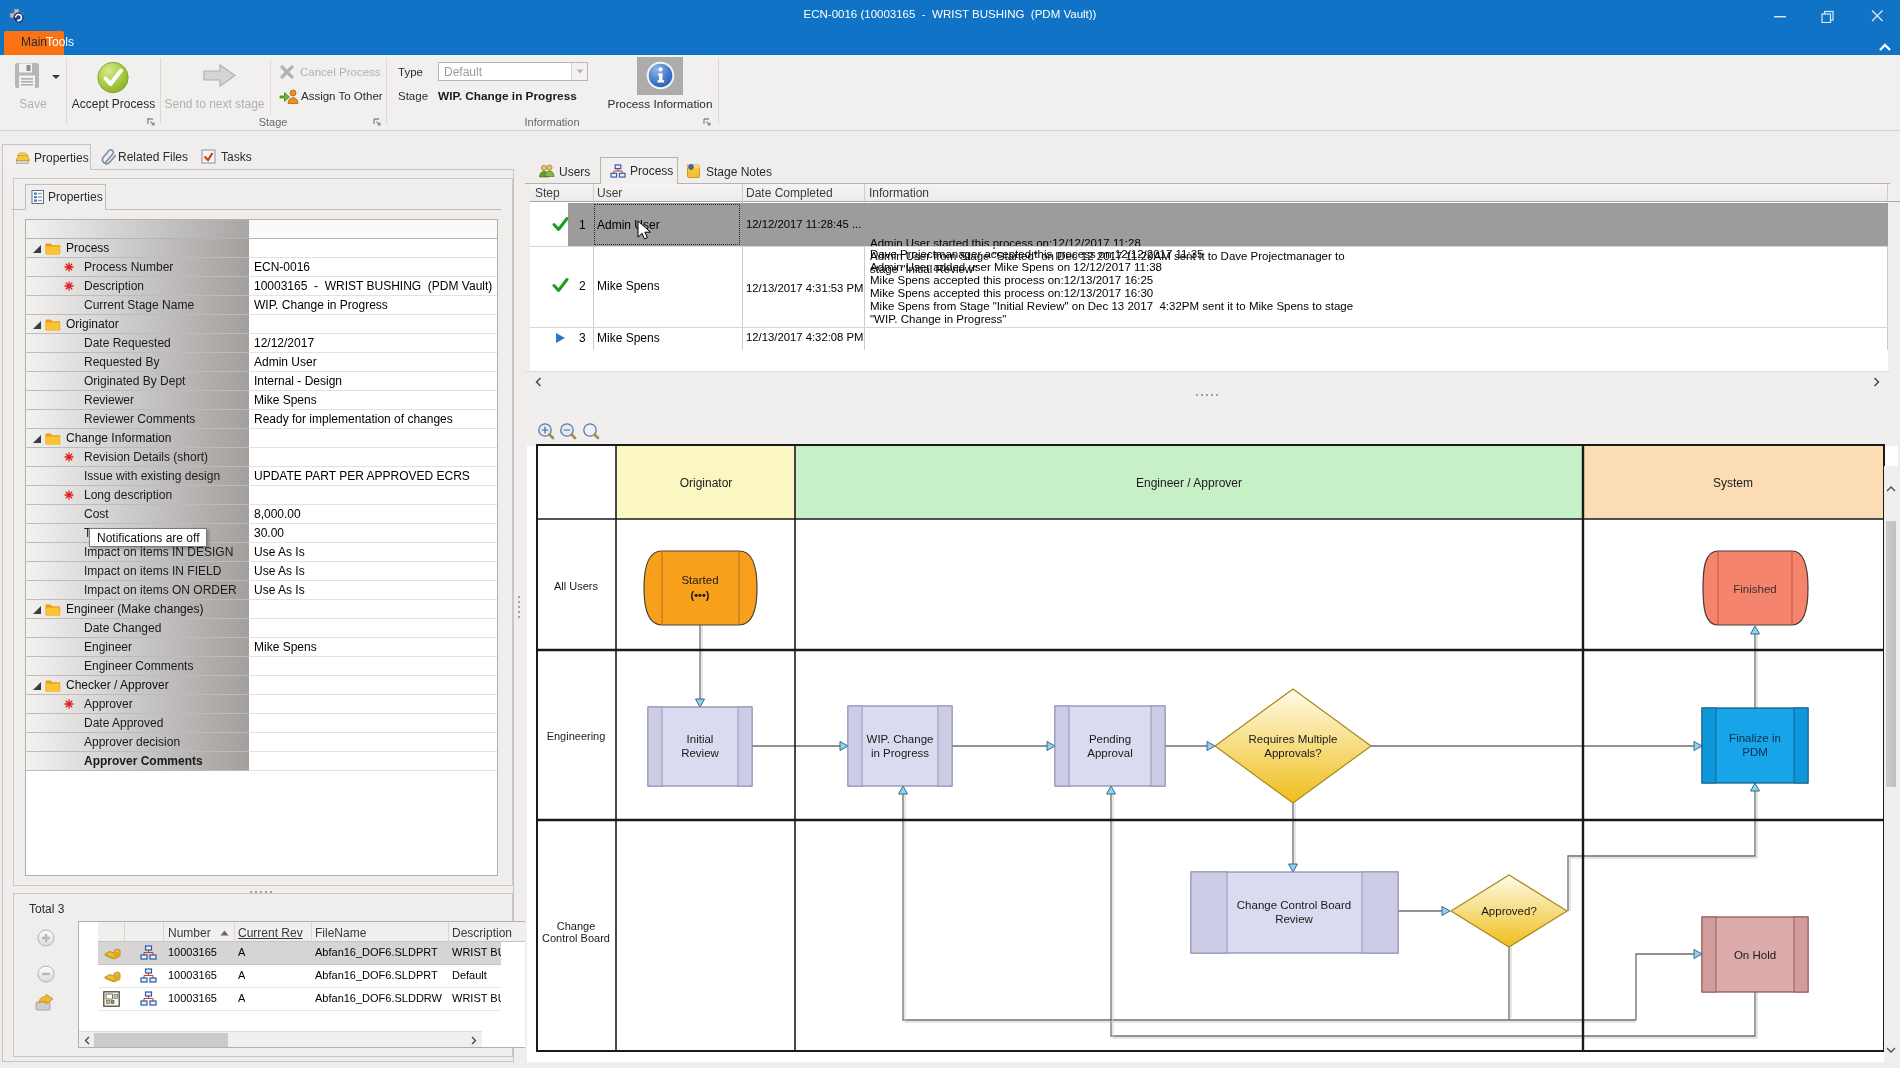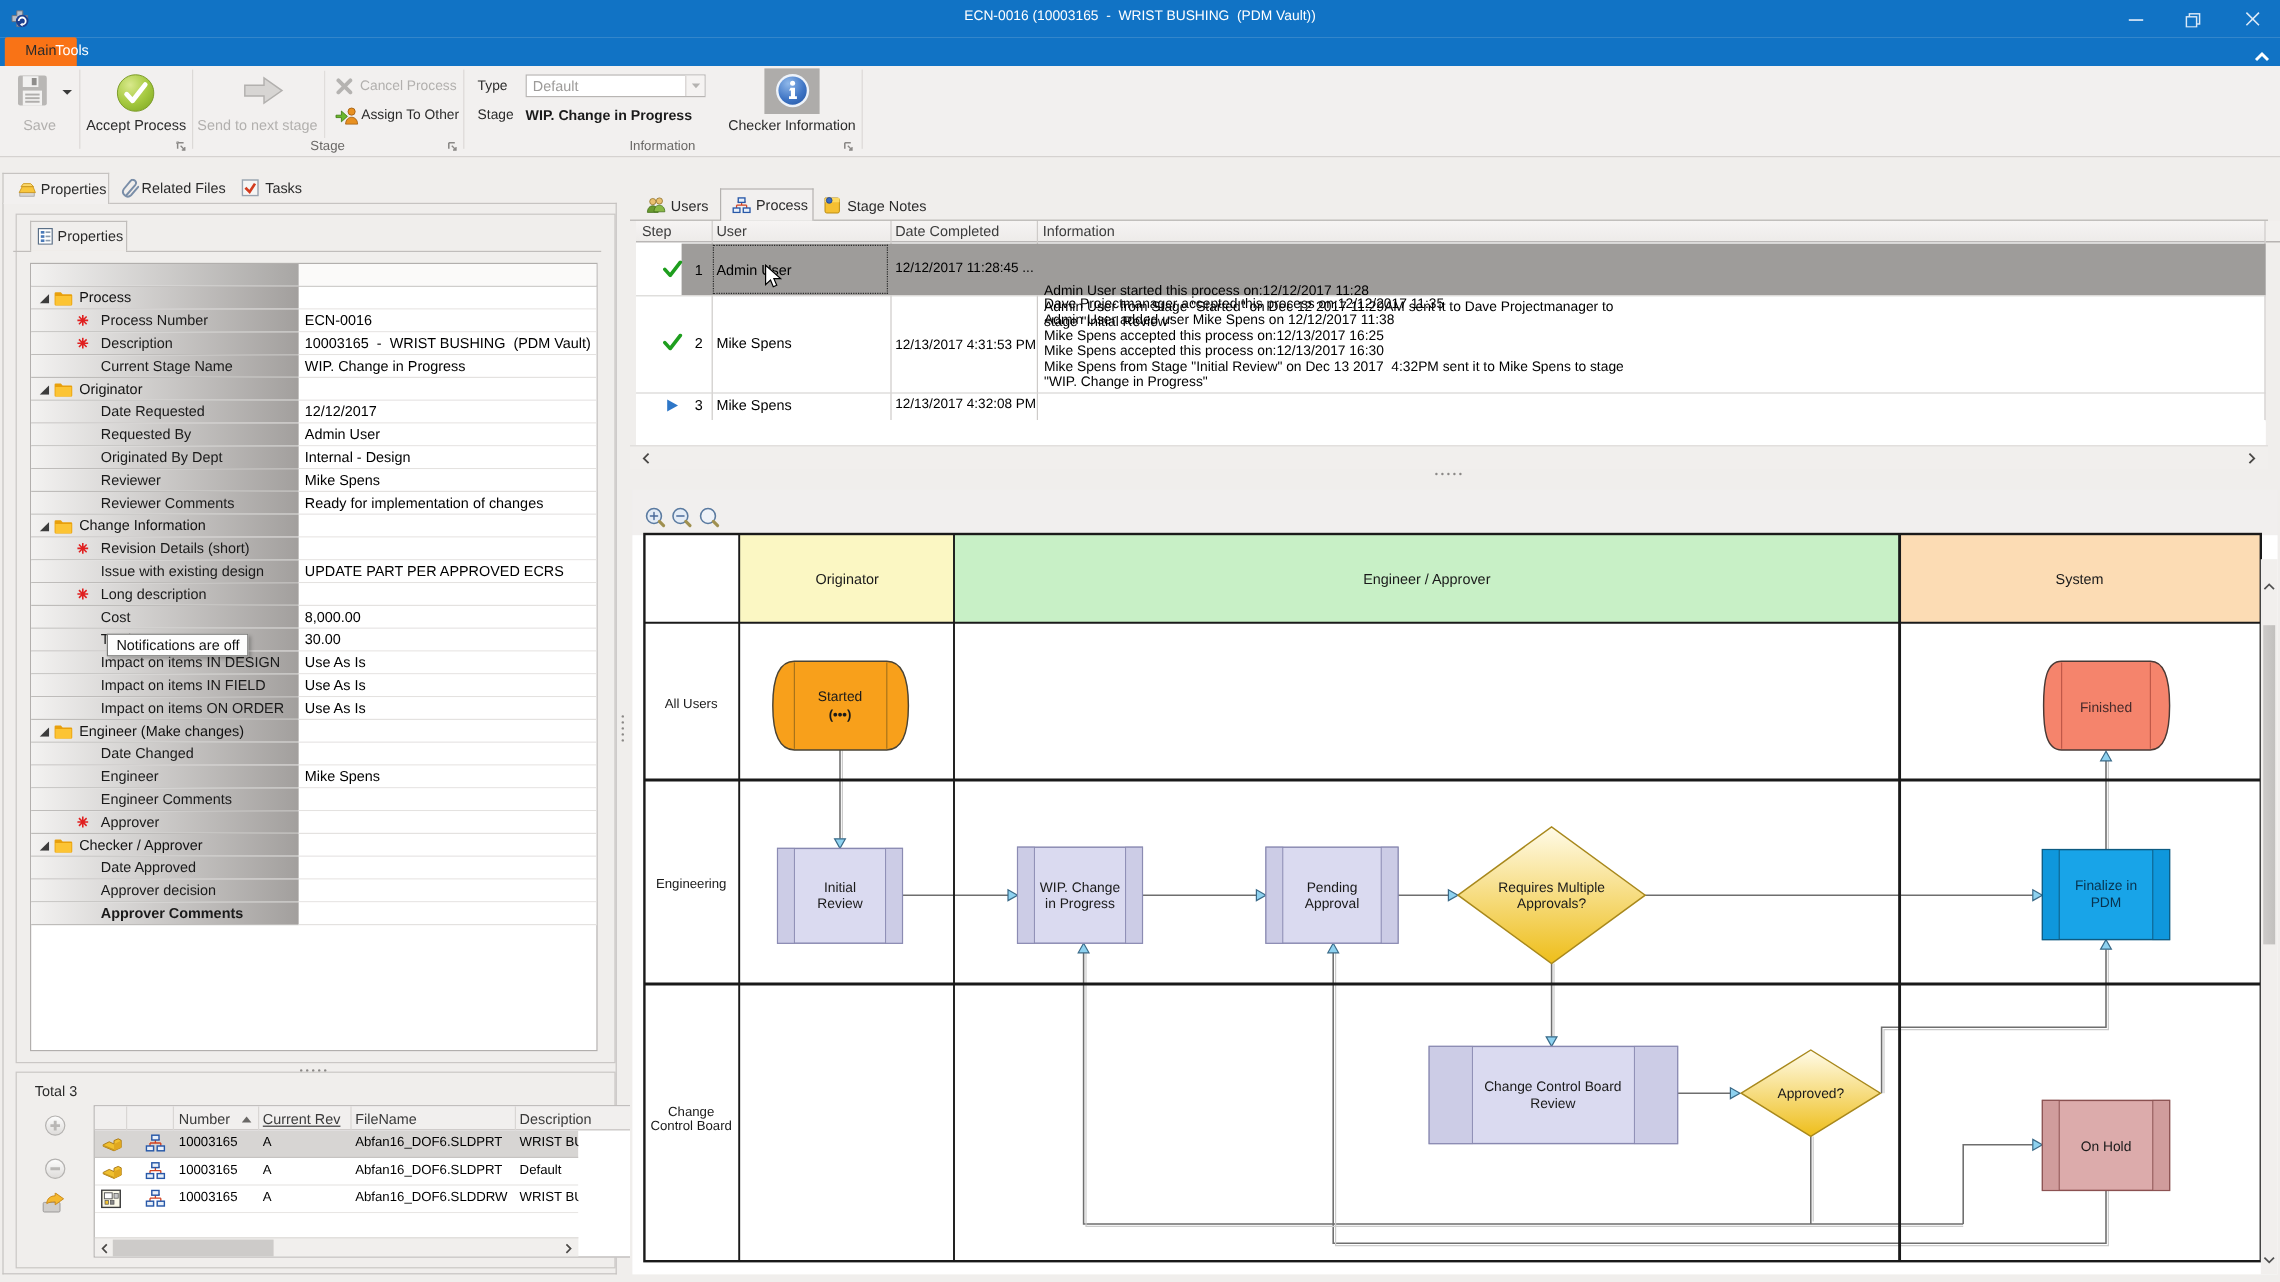--- a/index.html
+++ b/index.html
@@ -133,21 +133,21 @@
           <stop offset="0" stop-color="#8fb8ea"></stop>
           <stop offset="0.6" stop-color="#3e74c4"></stop>
           <stop offset="1" stop-color="#2456a4"></stop>
         </radialGradient>
       </defs>
     <circle cx="14.5" cy="14.5" r="13.8" fill="#eef3fa"></circle>
     <circle cx="14.5" cy="14.5" r="11.8" fill="url(#gpi)"></circle>
     <circle cx="14.5" cy="8.3" r="2.1" fill="#fff"></circle>
     <path d="M12.2 12.2h3.7v7h1.6v2.2h-6.6v-2.2h1.6v-4.8h-1.6z" fill="#fff" transform="translate(0.6 0)"></path>
   </svg>
-  <div class="abs" style="left:604px;top:42px;width:112px;text-align:center;color:#2b2b2b;white-space:nowrap;font-size:11.8px;">Checker Information</div>
+  <div class="abs" style="left:604px;top:42px;width:112px;text-align:center;color:#2b2b2b;white-space:nowrap;font-size:11.8px;">Process Information</div>
   <div class="rsep" style="left:718px;"></div>
   <div class="rlabel" style="left:160px;width:226px;">Stage</div>
   <div class="rlabel" style="left:386px;width:332px;">Information</div>
   <svg class="launch" style="left:147px;top:63px;" viewBox="0 0 8 8">
       <path d="M0 0v2M0 0h2M0 0v0" stroke="#8a8886" stroke-width="1.2"></path>
       <path d="M0.5 0.5h6v6h-6z" fill="none" stroke="#8a8886" stroke-width="0"></path>
       <path d="M1 1h5M1 1v5" stroke="#8a8886" stroke-width="1.3"></path>
       <path d="M3.5 3.5l3.5 3.5M7 4.5V7H4.5" stroke="#8a8886" stroke-width="1.1" fill="none"></path>
     </svg>
   <svg class="launch" style="left:373px;top:63px;" viewBox="0 0 8 8">
@@ -382,37 +382,37 @@
           <div class="pv">Mike Spens</div>
         </div>
 <div class="pr">
           <div class="pl">
             <span class="plbl" style="left:58px;">Engineer Comments</span>
           </div>
           <div class="pv"></div>
         </div>
 <div class="pr">
           <div class="pl">
-            <svg class="ast" width="10" height="10" viewBox="0 0 10 10">
-              <path d="M5 0.5v9M0.5 5h9M1.8 1.8l6.4 6.4M8.2 1.8L1.8 8.2" stroke="#e02020" stroke-width="1.3"></path>
-            </svg>
-            <span class="plbl" style="left:58px;">Approver</span>
-          </div>
-          <div class="pv"></div>
-        </div>
-<div class="pr">
-          <div class="pl">
             <svg class="gtri" width="8" height="8" viewBox="0 0 8 8">
               <path d="M8 0v8H0z" fill="#3c3c3c"></path>
             </svg>
             <svg class="gfold" width="16" height="13" viewBox="0 0 16 13">
               <path d="M0.5 2.5a1 1 0 0 1 1-1h4.2l1.5 1.8h7a1 1 0 0 1 1 1v7.2a1 1 0 0 1-1 1h-12.7a1 1 0 0 1-1-1z" fill="#e8a00c"></path>
               <path d="M1.2 4.6h13.3v7.1a0.7 0.7 0 0 1-0.7 0.7H1.9a0.7 0.7 0 0 1-0.7-0.7z" fill="#fcc434"></path>
             </svg>
             <span class="gname">Checker / Approver</span>
+          </div>
+          <div class="pv"></div>
+        </div>
+<div class="pr">
+          <div class="pl">
+            <svg class="ast" width="10" height="10" viewBox="0 0 10 10">
+              <path d="M5 0.5v9M0.5 5h9M1.8 1.8l6.4 6.4M8.2 1.8L1.8 8.2" stroke="#e02020" stroke-width="1.3"></path>
+            </svg>
+            <span class="plbl" style="left:58px;">Approver</span>
           </div>
           <div class="pv"></div>
         </div>
 <div class="pr">
           <div class="pl">
             <span class="plbl" style="left:58px;">Date Approved</span>
           </div>
           <div class="pv"></div>
         </div>
 <div class="pr">
@@ -451,21 +451,21 @@
   </svg>
   <svg class="abs" style="left:34px;top:796px;" width="18" height="18" viewBox="0 0 18 18">
     <circle cx="9" cy="9" r="8" fill="url(#gbt)" stroke="#b4b2b0"></circle>
     <path d="M5 9h8" stroke="#b9b7b5" stroke-width="2.4"></path>
   </svg>
   <svg class="abs" style="left:32px;top:825px;" width="20" height="17" viewBox="0 0 20 17">
     <rect x="1" y="8" width="14" height="8" rx="1" fill="#d0cecc" stroke="#9a9896" stroke-width="0.8"></rect>
     <path d="M4 9c0-4 3-6.5 7-6.5V0l7 5-7 5V7.5C7.5 7.5 5.5 8 4 9z" fill="#f5b82e" stroke="#c8881a" stroke-width="0.8"></path>
   </svg>
 
-  <div class="abs" style="left:75px;top:752px;width:472px;height:127px;background:#fff;border:1px solid #b2afad;">
+  <div class="abs" style="left:75px;top:752px;width:472px;height:127px;background:#fff;border:1px solid #b2afad;padding-left:19px;">
     <div style="height:20px;position:relative;background:#f1efee;border-bottom:1px solid #c6c3c1;">
       <div class="fgc" style="left:26px;"></div>
         <div class="fgc" style="left:65px;"></div>
         <div class="fgc" style="left:136px;"></div>
         <div class="fgc" style="left:213px;"></div>
         <div class="fgc" style="left:350px;"></div>
       <div class="fgh" style="left:70px;">Number</div>
       <svg class="abs" style="left:122px;top:8px;" width="9" height="6" viewBox="0 0 9 6">
           <path d="M4.5 0.5L8.5 5.5H0.5z" fill="#6a6866"></path>
         </svg>

